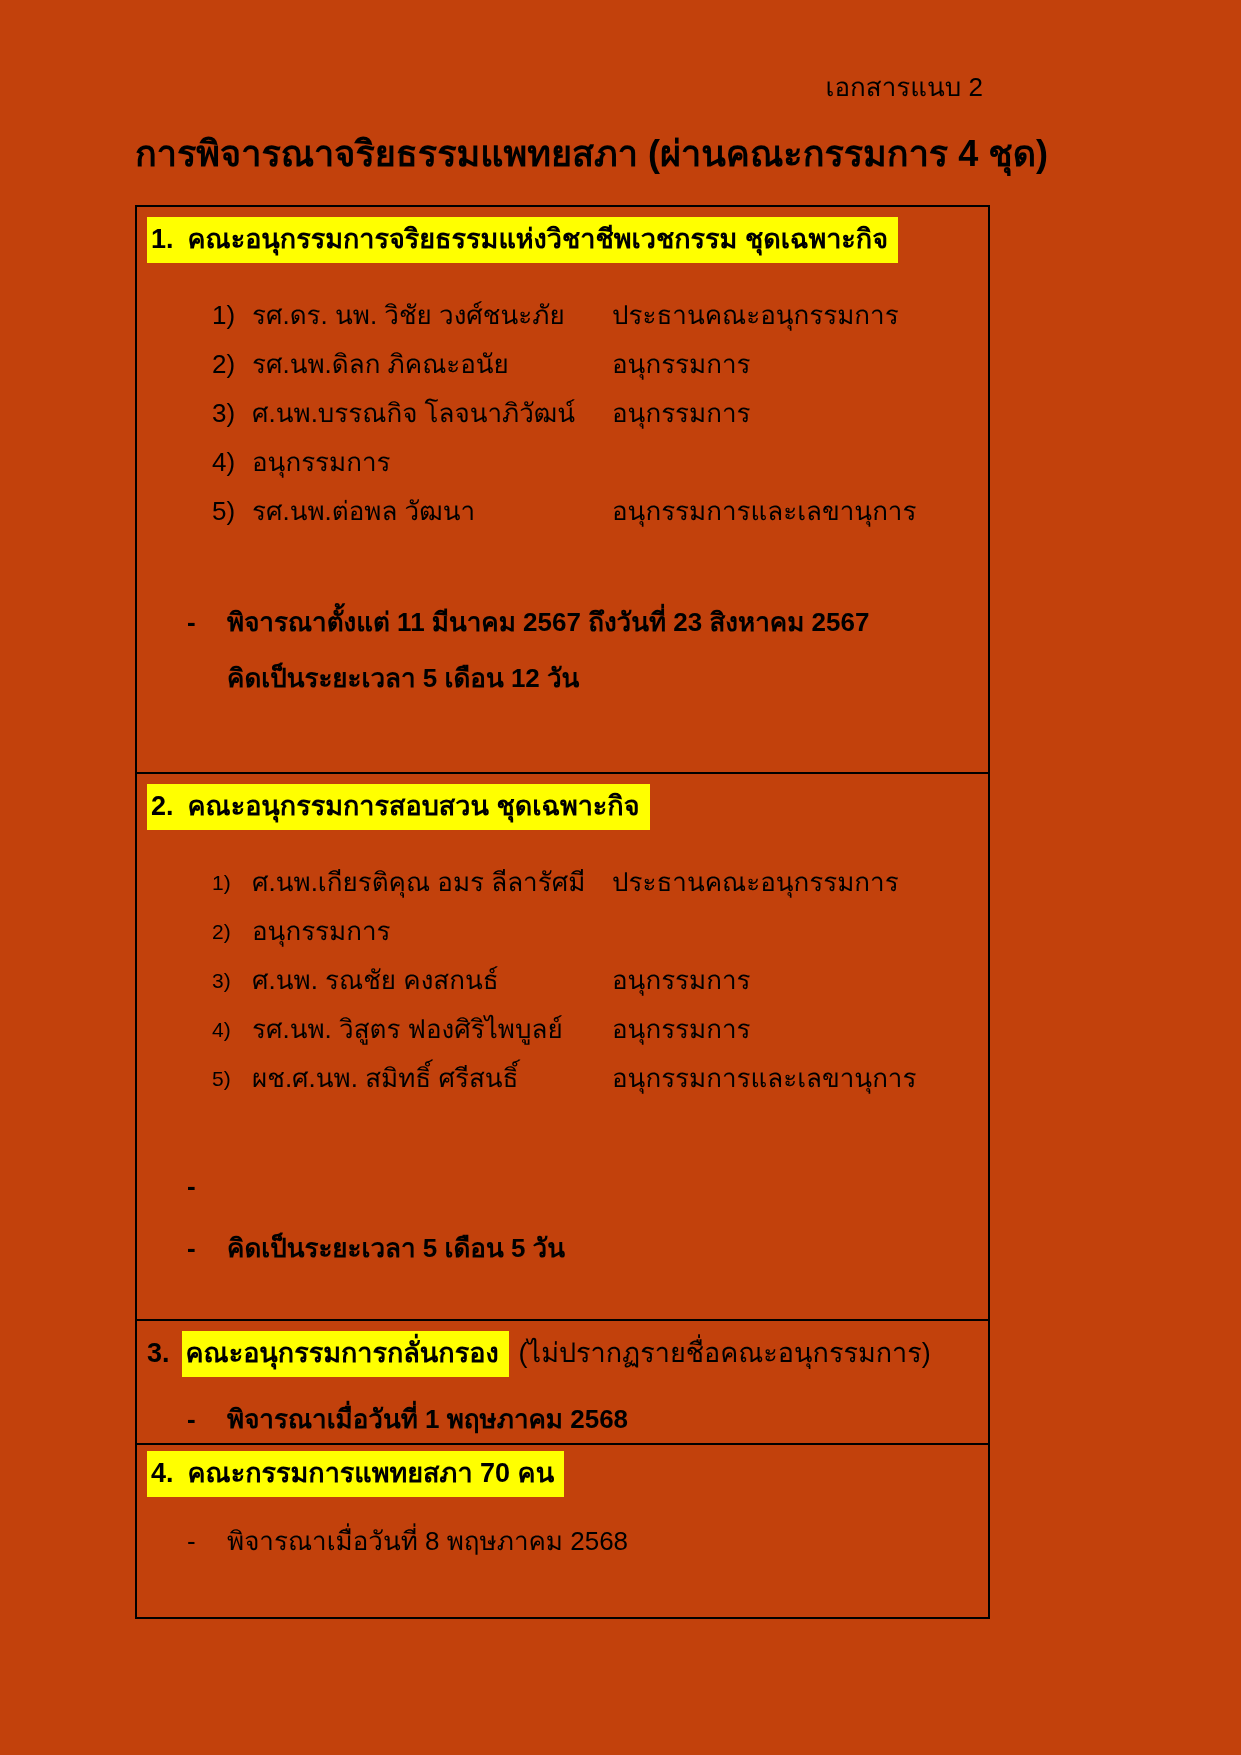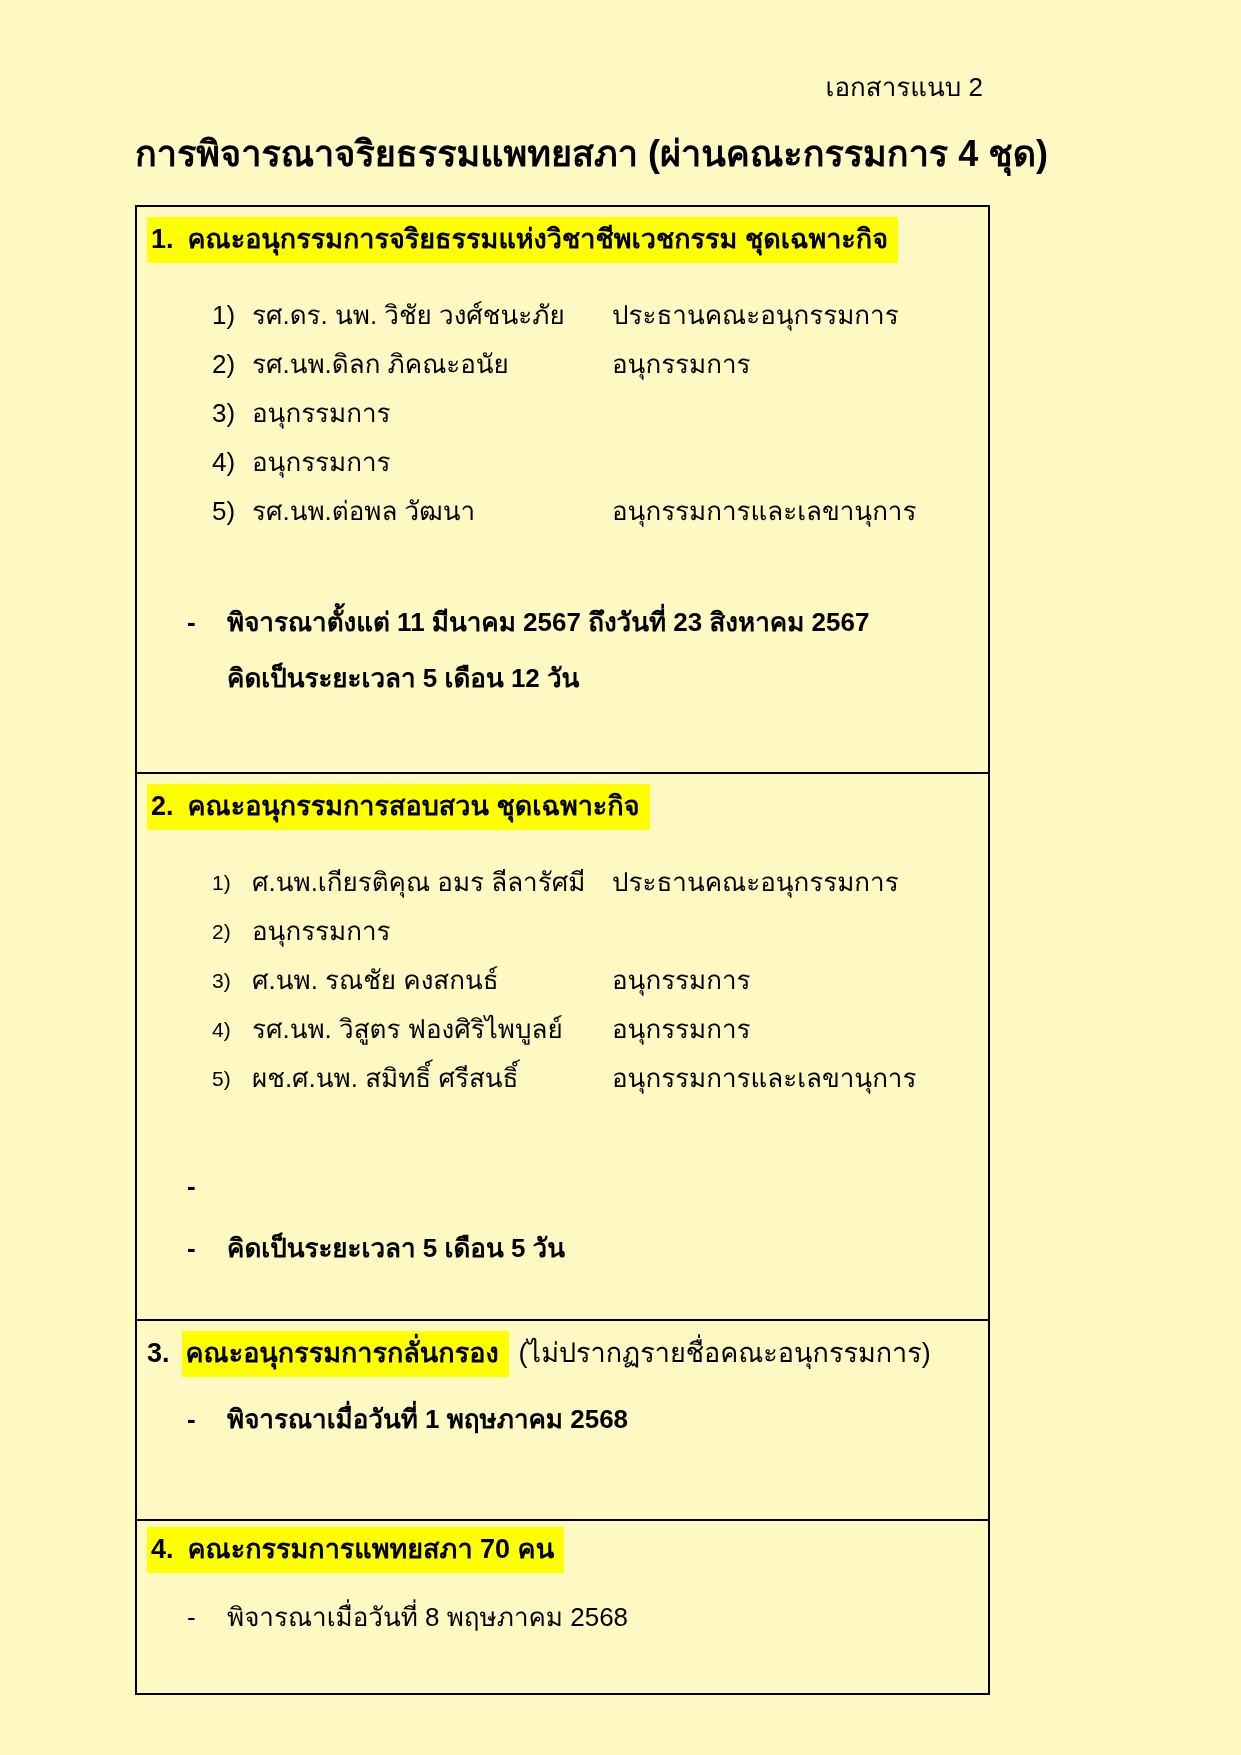--- a/index.html
+++ b/index.html
@@ -1,36 +1,36 @@
 <!DOCTYPE html>
 <html><head>
 <meta charset="utf-8">
 <style>
   html, body { margin:0; padding:0; background:#ffffff; }
   body { font-family:"Liberation Sans","DejaVu Sans",sans-serif; color:#000000; }
   .page {
-    position:relative; width:1241px; height:1755px; background:#fef9c3; overflow:hidden;
+    position:relative; width:1241px; height:1755px; background:#c2410c; overflow:hidden;
   }
   .corner-label {
     position:absolute; top:70px; left:0; width:983px; text-align:right;
     font-size:26px; line-height:34px;
   }
   .doc-title {
     position:absolute; top:134px; left:135px;
     font-size:36px; font-weight:bold; line-height:40px;
   }
   .committee-table {
     position:absolute; top:205px; left:135px; width:851px;
     border:2px solid #000000; box-sizing:content-box;
   }
   .row { box-sizing:border-box; padding:10px 12px 0 10px; overflow:hidden; }
   .row + .row { border-top:2px solid #000000; }
   .row1 { height:565px; }
   .row2 { height:547px; }
-  .row3 { height:200px; }
+  .row3 { height:124px; }
   .row4 { height:174px; padding-top:6px; }
   .sec-heading { font-size:27px; font-weight:bold; line-height:34px; white-space:nowrap; }
   .hl { display:inline-block; background:#ffff00; padding:5px 10px 7px 4px; }
   .sec-num { display:inline-block; margin-right:14px; }
   .sec-num-outside { display:inline-block; margin-right:12px; }
   .heading-suffix { font-weight:normal; margin-left:10px; }
   .members { margin:28px 0 0 65px; }
   .member { display:flex; font-size:26px; line-height:49px; white-space:nowrap; }
   .member .m-no { width:40px; flex:0 0 40px; }
   .member .m-name { width:360px; flex:0 0 360px; }
@@ -67,20 +67,21 @@
           <span class="m-name">รศ.ดร. นพ. วิชัย วงศ์ชนะภัย</span>
           <span class="m-role">ประธานคณะอนุกรรมการ</span>
         </div>
         <div class="member">
           <span class="m-no">2)</span>
           <span class="m-name">รศ.นพ.ดิลก ภิคณะอนัย</span>
           <span class="m-role">อนุกรรมการ</span>
         </div>
         <div class="member">
           <span class="m-no">3)</span>
+          <span class="m-name">ศ.นพ.บรรณกิจ โลจนาภิวัฒน์</span>
           <span class="m-role">อนุกรรมการ</span>
         </div>
         <div class="member">
           <span class="m-no">4)</span>
           <span class="m-role">อนุกรรมการ</span>
         </div>
         <div class="member">
           <span class="m-no">5)</span>
           <span class="m-name">รศ.นพ.ต่อพล วัฒนา</span>
           <span class="m-role">อนุกรรมการและเลขานุการ</span>

